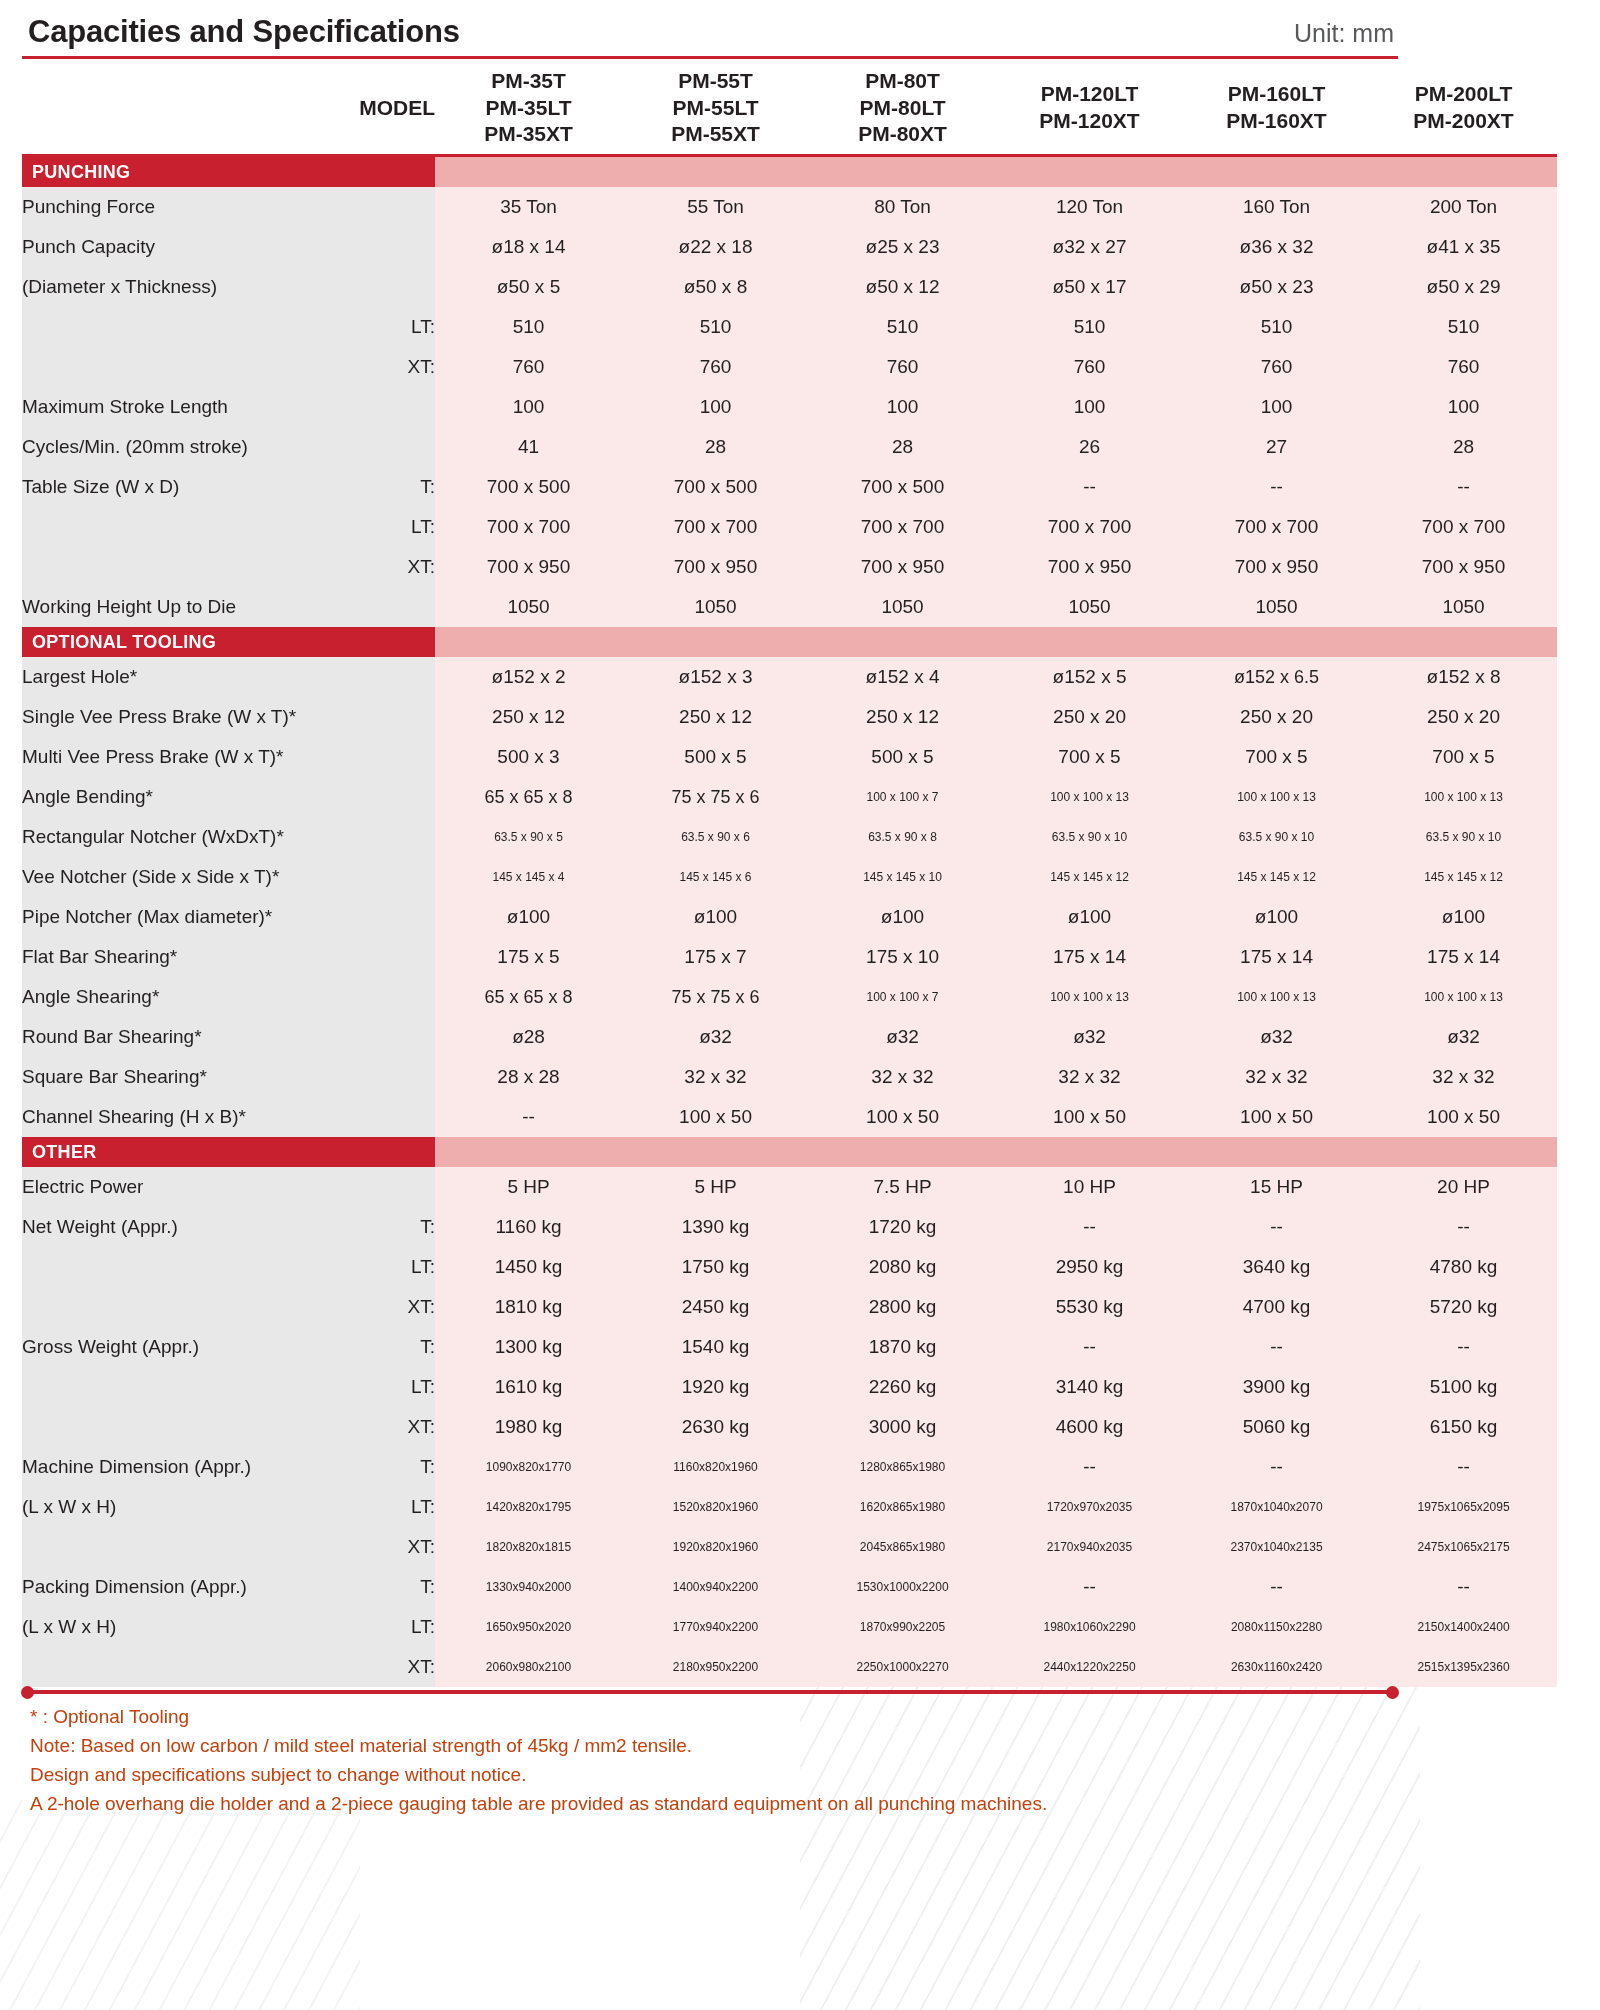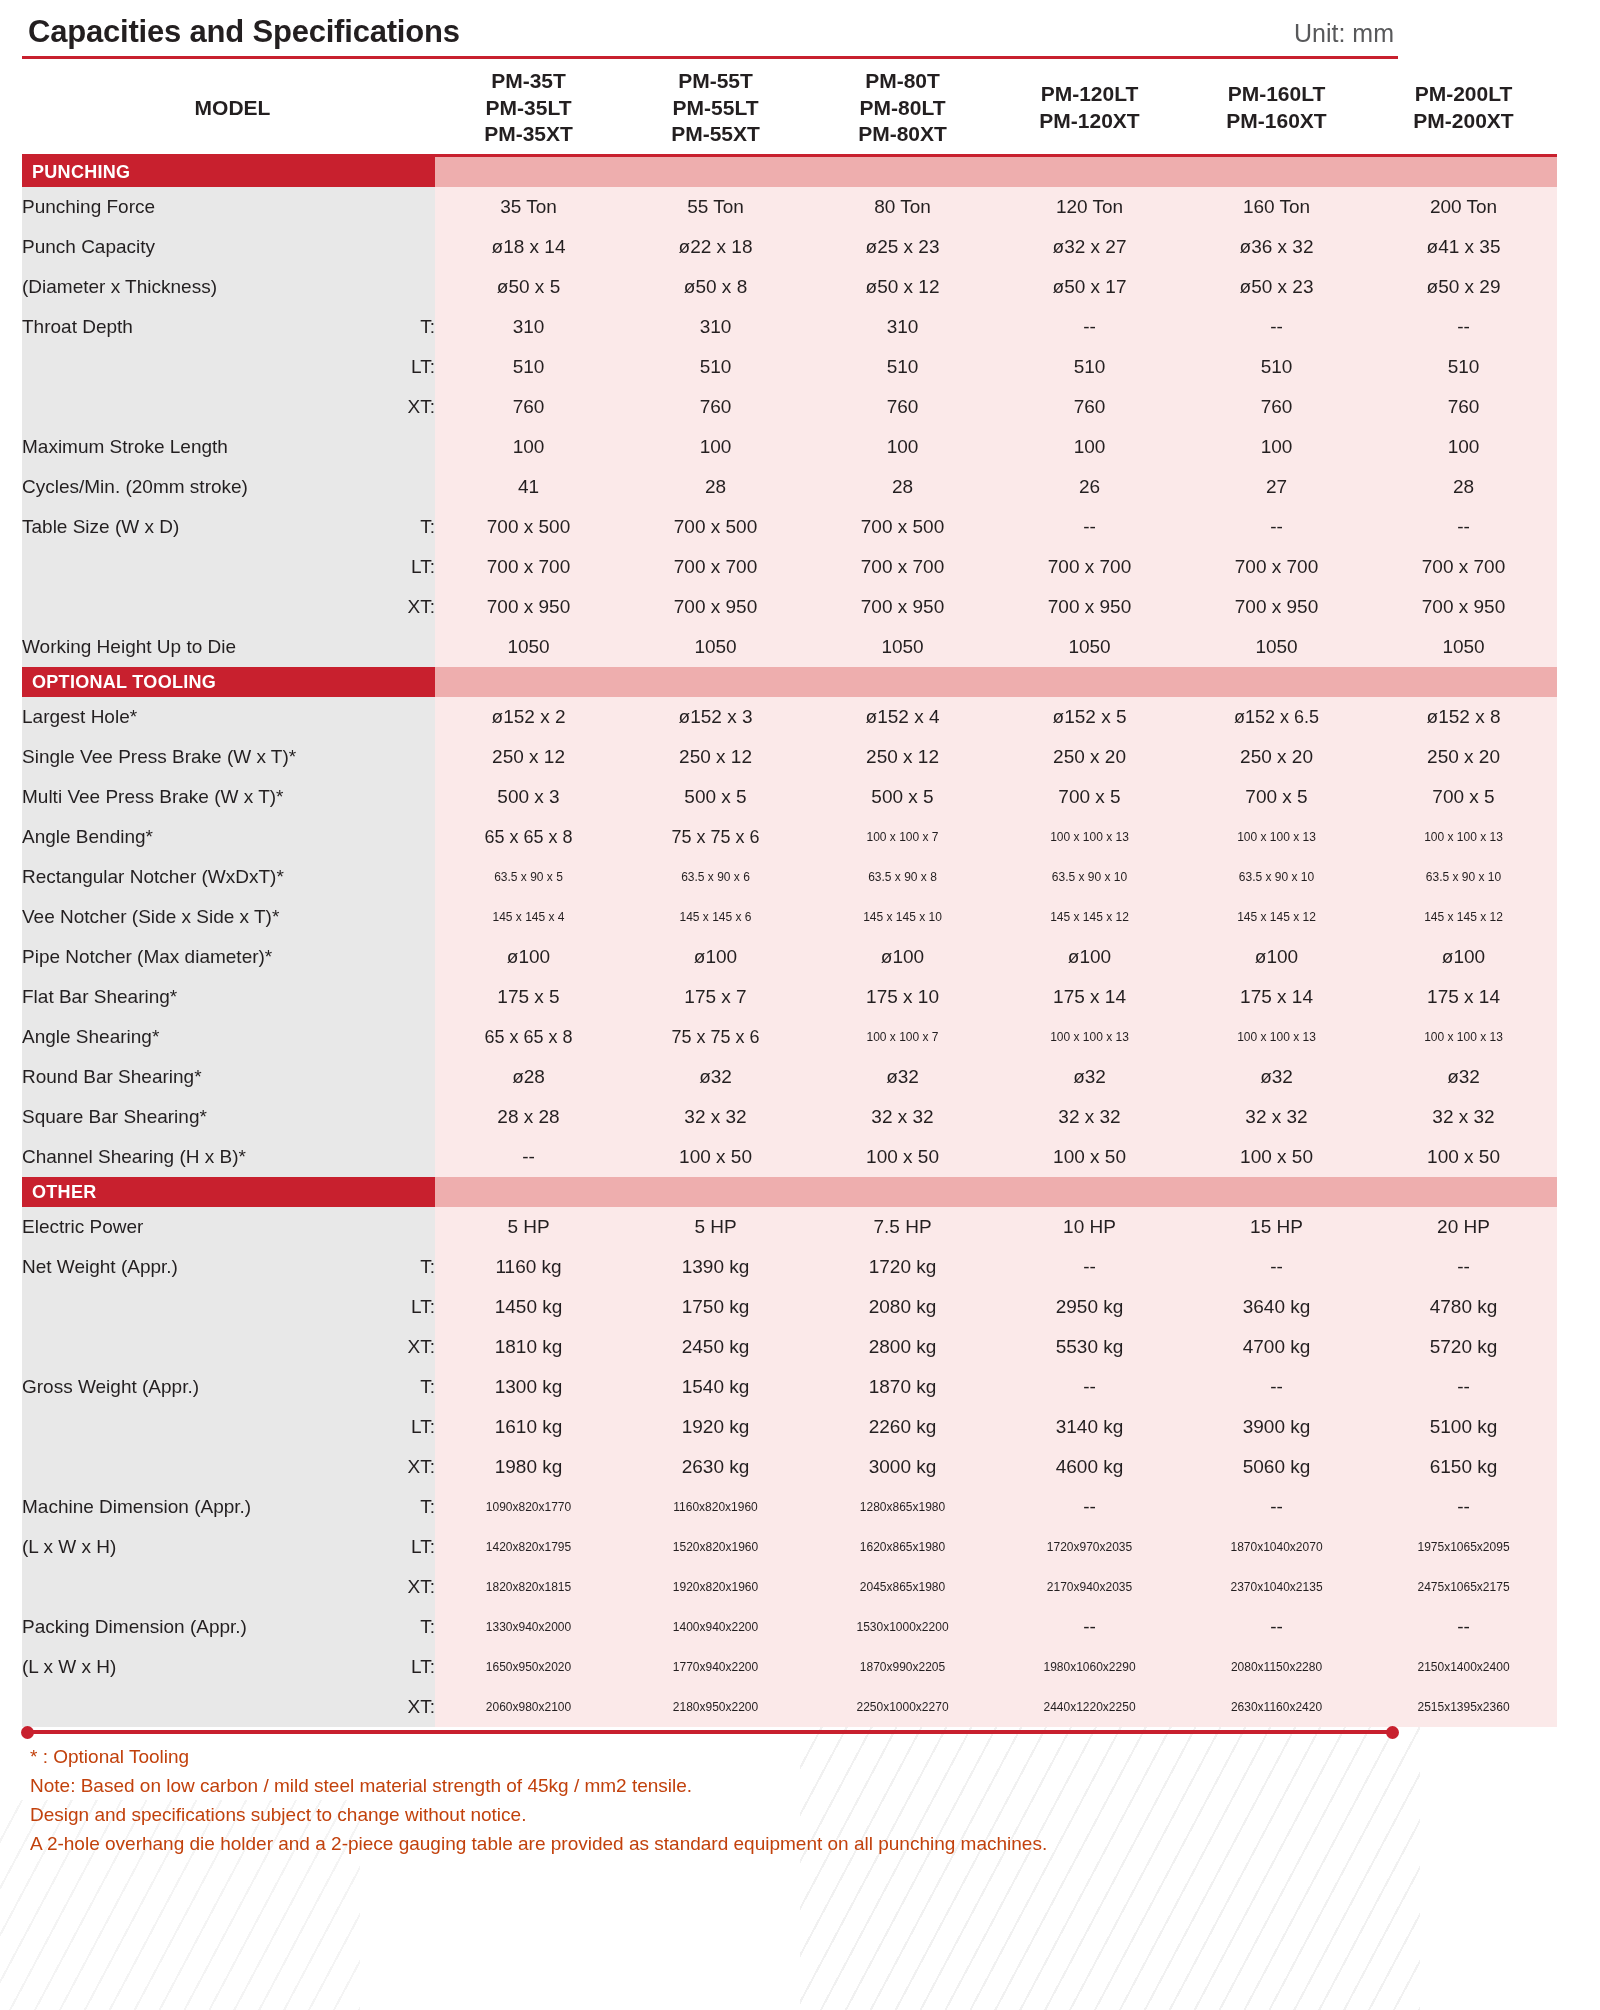--- a/index.html
+++ b/index.html
@@ -58,21 +58,21 @@
   .thead-row th {
     height: 92px;
     font-size: 21px;
     font-weight: bold;
     text-align: center;
     color: #231f20;
     line-height: 1.28;
     border-bottom: 3px solid #c8202e;
   }
   .thead-row th.model-label {
-    text-align: center;
+    text-align: right;
     padding-left: 8px;
     font-size: 21px;
     vertical-align: middle;
   }
   .model-stack div { white-space: nowrap; }
 
   
   .section-bar td {
     height: 30px;
     margin-top: 12px;
@@ -299,30 +299,20 @@
             <td class="lbl">(Diameter x Thickness)</td>
             <td class="sub"></td>
             <td class="val">ø50 x 5</td>
             <td class="val">ø50 x 8</td>
             <td class="val">ø50 x 12</td>
             <td class="val">ø50 x 17</td>
             <td class="val">ø50 x 23</td>
             <td class="val">ø50 x 29</td>
           </tr>
           <tr class="datarow">
-            <td class="lbl">Throat Depth</td>
-            <td class="sub">T:</td>
-            <td class="val">310</td>
-            <td class="val">310</td>
-            <td class="val">310</td>
-            <td class="val">--</td>
-            <td class="val">--</td>
-            <td class="val">--</td>
-          </tr>
-          <tr class="datarow">
             <td class="lbl"></td>
             <td class="sub">LT:</td>
             <td class="val">510</td>
             <td class="val">510</td>
             <td class="val">510</td>
             <td class="val">510</td>
             <td class="val">510</td>
             <td class="val">510</td>
           </tr>
           <tr class="datarow">

